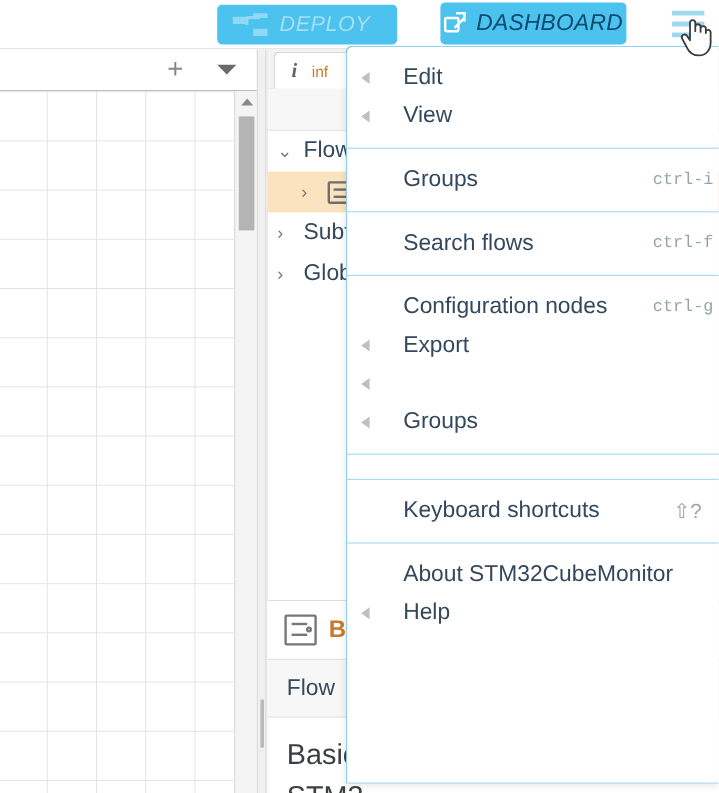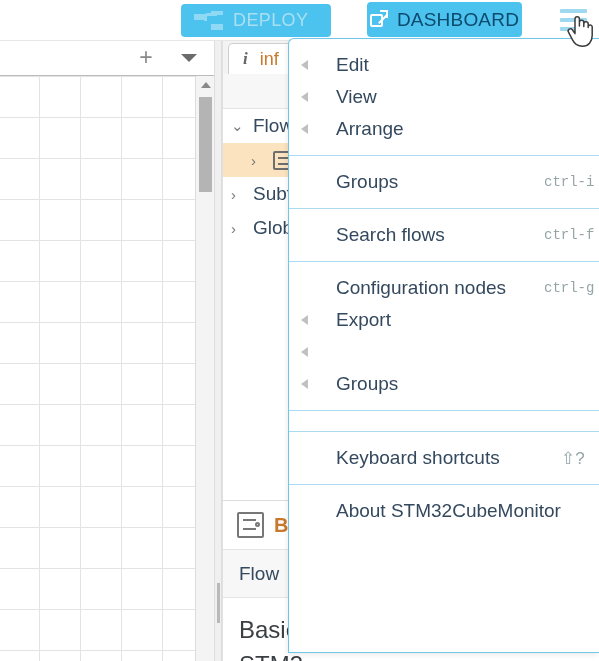--- a/index.html
+++ b/index.html
@@ -19,20 +19,21 @@
   }
 
   
   .header {
     position: absolute;
     left: 0; top: 0;
     width: 599px; height: 40px;
     background: #ffffff;
     border-bottom: 1px solid #e6e6e6;
     z-index: 5;
+    font-style: italic;
   }
   .btn-deploy {
     position: absolute;
     left: 181px; top: 4px;
     width: 150px; height: 33px;
     background: #4cc2ef;
     border-radius: 4px;
     display: flex;
     align-items: center;
     padding-left: 13px;
@@ -260,21 +261,21 @@
   }
   .sb-tab .i-glyph {
     font-family: "Liberation Serif", serif;
     font-style: italic;
     font-weight: bold;
     font-size: 17px;
     color: #666666;
     margin-right: 12px;
   }
   .sb-tab .tab-text {
-    font-size: 18px;
+    font-size: 13px;
     color: #c9792b;
     font-weight: 400;
   }
   .sb-toolstrip {
     position: absolute;
     left: 0; top: 34px;
     width: 377px; height: 34px;
     background: #f7f7f7;
     border-bottom: 1px solid #e4e4e4;
   }
@@ -547,24 +548,20 @@
     <div class="menu-group">
       <div class="gap-top"></div>
       <div class="menu-item">
         <span class="sub-arrow"></span>
         <span class="mlabel">Edit</span>
       </div>
       <div class="menu-item">
         <span class="sub-arrow"></span>
         <span class="mlabel">View</span>
       </div>
-      <div class="menu-item">
-        <span class="sub-arrow"></span>
-        <span class="mlabel">Arrange</span>
-      </div>
       <div class="gap-bot"></div>
     </div>
 
     <div class="menu-group">
       <div class="gap-top"></div>
       <div class="menu-item">
         <span class="mlabel">Groups</span>
         <span class="mshort">ctrl-i</span>
       </div>
       <div class="gap-bot"></div>
@@ -610,20 +607,24 @@
         <span class="mlabel">Keyboard shortcuts</span>
         <span class="mshort sym">⇧?</span>
       </div>
       <div class="gap-bot"></div>
     </div>
 
     <div class="menu-group">
       <div class="gap-top"></div>
       <div class="menu-item">
         <span class="mlabel">About STM32CubeMonitor</span>
+      </div>
+      <div class="menu-item">
+        <span class="sub-arrow"></span>
+        <span class="mlabel">Help</span>
       </div>
       <div class="gap-bot"></div>
     </div>
 
   </div>
 
   <svg class="cursor-hand" viewBox="0 0 28 34">
     <path d="M9 13 L9 5 A2.2 2.2 0 0 1 13.4 5 L13.4 12 L13.4 8.4 A2.2 2.2 0 0 1 17.8 8.4 L17.8 12.6
              L17.8 10 A2.2 2.2 0 0 1 22.2 10 L22.2 13.5 L22.2 12.2 A2.1 2.1 0 0 1 26.2 12.6
              L26.2 21.5 C26.2 27.6 22.4 32.2 16.6 32.2 C11.4 32.2 8.2 29.4 6.4 25.6

